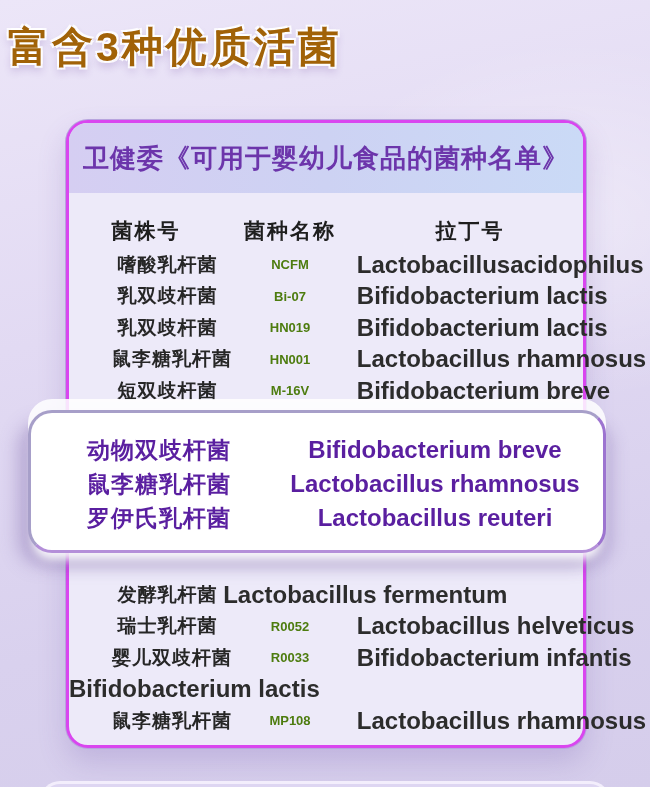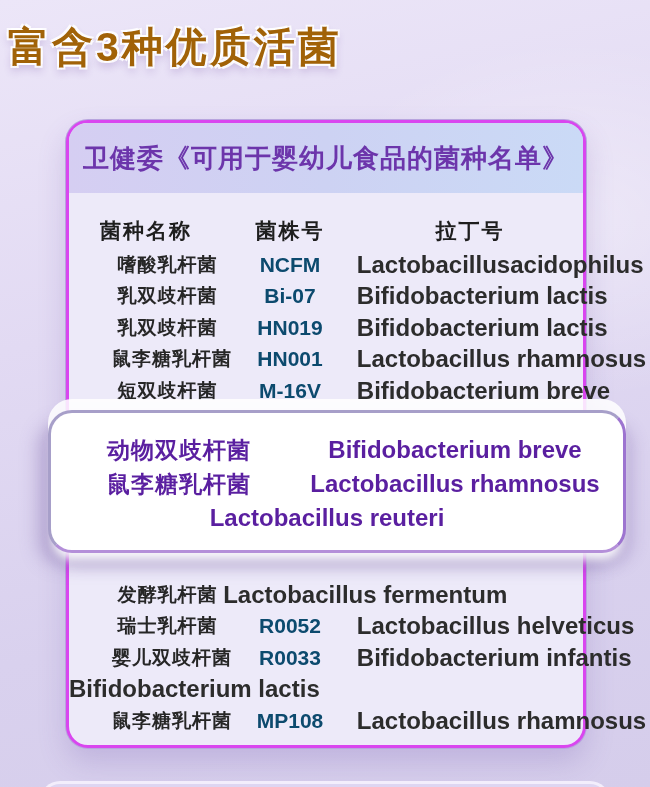--- a/index.html
+++ b/index.html
@@ -49,26 +49,26 @@
   .trow, .throw {
     display:grid;
     grid-template-columns:30% 26% 44%;
     align-items:center;
   }
   .throw { height:36px; }
   .trow  { height:31.5px; }
   .cell  { text-align:center; white-space:nowrap; }
   .throw .cell { font-size:21px; font-weight:bold; color:#1e1e1e; letter-spacing:2px; }
   .cell-name  { font-size:19px; font-weight:600; color:#262626; letter-spacing:1px;padding-left:43px; }
-  .cell-code  { font-size:21px; font-weight:700; color:#0c4a6e; }
+  .cell-code  { font-size:13px; font-weight:700; color:#4d7c0f; }
   .cell-latin { font-size:24px; font-weight:700; color:#2c2c2c; }
 
   
   .highlight-card {
-    position:absolute; left:48px; top:410px; width:578px; height:143px;
+    position:absolute; left:28px; top:410px; width:578px; height:143px;
     background:#ffffff;
     border:3px solid;
     border-color:#a79fc9 #9d74d0 #b48fd9 #a79fc9;
     border-radius:24px;
     box-shadow:
       0 -11px 0 0 rgba(255,255,255,.85),
       0 11px 10px -4px rgba(255,255,255,.9),
       -10px 12px 18px rgba(108,82,158,.35),
       8px 12px 16px rgba(108,82,158,.22);
     padding:20px 20px 0 0;
@@ -99,22 +99,22 @@
 
 <div class="page-title">富含3种优质活菌</div>
 
 <div class="strain-card">
   <div class="card-header">
     <div class="card-header-title">卫健委《可用于婴幼儿食品的菌种名单》</div>
   </div>
 
   <div class="tbl tbl-top">
     <div class="throw">
+      <div class="cell">菌株号</div>
       <div class="cell">菌种名称</div>
-      <div class="cell">菌株号</div>
       <div class="cell">拉丁号</div>
     </div>
     <div class="trow">
       <div class="cell cell-name">嗜酸乳杆菌</div>
       <div class="cell cell-code">NCFM</div>
       <div class="cell cell-latin">Lactobacillusacidophilus</div>
     </div>
     <div class="trow">
       <div class="cell cell-name">乳双歧杆菌</div>
       <div class="cell cell-code">Bi-07</div>
@@ -166,17 +166,18 @@
 <div class="highlight-card">
   <div class="hl-row">
     <div class="hl-name">动物双歧杆菌</div>
     <div class="hl-latin">Bifidobacterium breve</div>
   </div>
   <div class="hl-row">
     <div class="hl-name">鼠李糖乳杆菌</div>
     <div class="hl-latin">Lactobacillus rhamnosus</div>
   </div>
   <div class="hl-row">
+    <div class="hl-name">罗伊氏乳杆菌</div>
     <div class="hl-latin">Lactobacillus reuteri</div>
   </div>
 </div>
 
 <div class="next-section-card"></div>
 
 </body></html>

